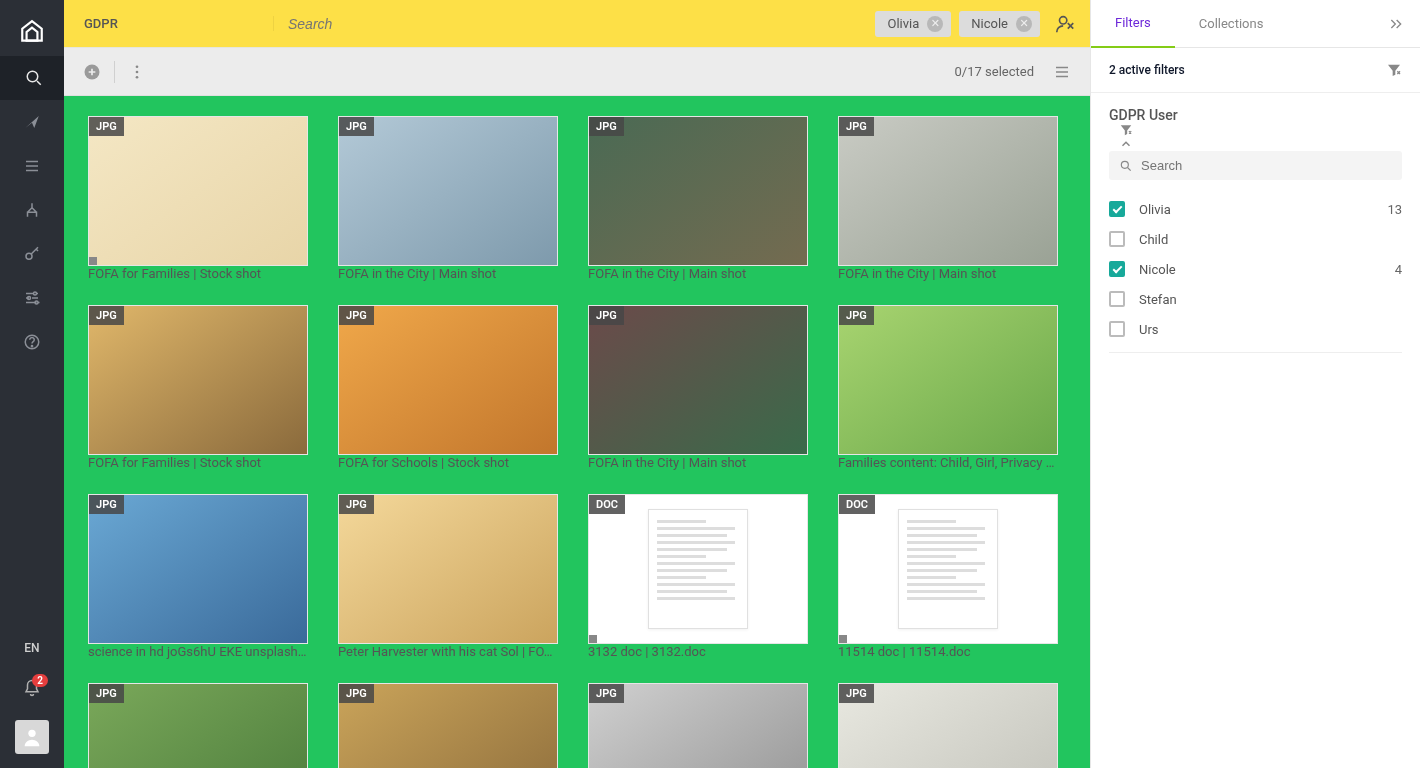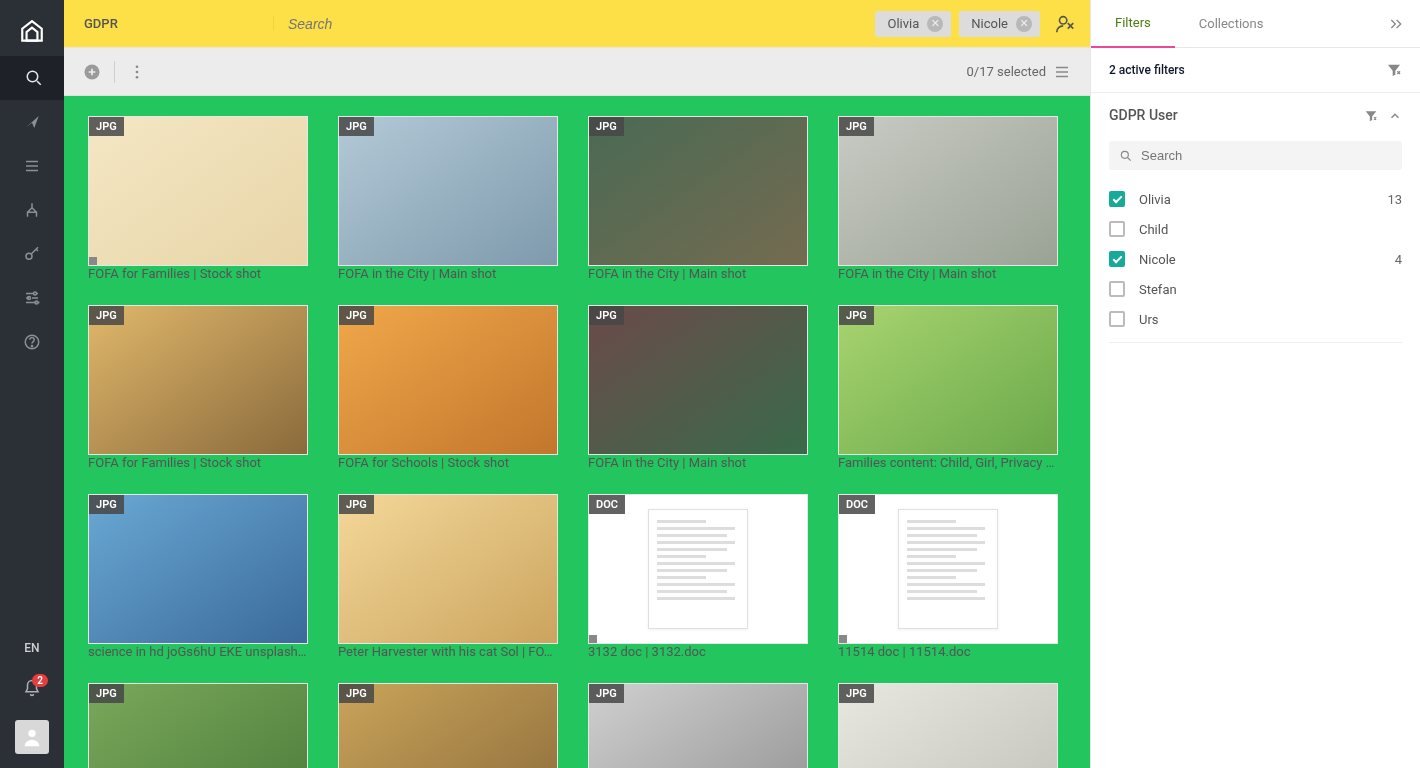--- a/index.html
+++ b/index.html
@@ -27,21 +27,21 @@
 .chiplist { display:flex; gap:8px; align-items:center; }
 .chip { background:#dcdcdc; border-radius:3px; padding:5px 8px 5px 12px; display:flex; align-items:center; gap:8px; font-size:13px; color:#555;}
 .chip-x { width:16px; height:16px; border-radius:50%; background:#b8b8b8; color:#efefef; display:flex; align-items:center; justify-content:center; font-size:11px; cursor:pointer;}
 .search-usericon { margin-left:10px; color:#666; padding:4px; }
 
 
 .toolbar { display:flex; align-items:center; height:48px; padding:0 14px; background:#ececec; border-bottom:1px solid #e0e0e0; }
 .tb-btn { width:28px; height:28px; display:flex; align-items:center; justify-content:center; color:#888; cursor:pointer;}
 .tb-sep { width:1px; height:22px; background:#d0d0d0; margin:0 8px;}
 .tb-spacer { flex:1; }
-.tb-text { color:#666; font-size:13px; margin-right:2px;}
+.tb-text { color:#666; font-size:13px; margin-right:14px;}
 
 
 .grid-wrap { flex:1; overflow-y:auto; padding:20px 14px 20px 24px; background:#22c55e; }
 .grid { display:grid; grid-template-columns: repeat(4, 220px); gap:24px 30px; }
 .card { width:220px; }
 .thumb { width:220px; height:150px; position:relative; background:#ddd; border:1px solid #e6e6e6;}
 .thumb-badge { position:absolute; top:0; left:0; background:rgba(70,70,70,0.85); color:#fff; font-size:11px; font-weight:600; padding:3px 7px; }
 .thumb-dot { position:absolute; bottom:0; left:0; width:8px; height:8px; background:#888; }
 .caption { font-size:13px; color:#555; white-space:nowrap; overflow:hidden; text-overflow:ellipsis; }
 
@@ -63,30 +63,30 @@
 .t14 { background: linear-gradient(145deg,#d0d0d0,#909090); }
 .t15 { background: linear-gradient(145deg,#e8e8e0,#c0c0b8); }
 .doc-inner { width:100px; height:120px; background:#fff; border:1px solid #e0e0e0; box-shadow:0 1px 3px rgba(0,0,0,0.06); padding:10px 8px; }
 .doc-line { height:3px; background:#ddd; margin-bottom:4px; }
 .doc-line.s { width:60%; } .doc-line.m { width:85%; } .doc-line.l { width:95%; }
 
 
 .right { width:330px; border-left:1px solid #e6e6e6; background:#fff; display:flex; flex-direction:column; }
 .right-tabs { display:flex; align-items:center; height:48px; border-bottom:1px solid #e6e6e6; padding:0 4px 0 0; }
 .rtab { padding:0 24px; height:48px; display:flex; align-items:center; color:#888; cursor:pointer; font-size:13px;}
-.rtab.active { color:#4d7c0f; border-bottom:2px solid #ec4899; }
+.rtab.active { color:#6d28d9; border-bottom:2px solid #84cc16; }
 .rtab-spacer { flex:1; }
 .rtab-icon { width:40px; display:flex; align-items:center; justify-content:center; color:#888; cursor:pointer;}
 
 .filter-header { display:flex; align-items:center; padding:14px 18px; border-bottom:1px solid #eee;}
 .filter-header-title { flex:1; color:#0f172a; font-size:12px; font-weight:500;}
 .filter-header .ic { color:#888; margin-left:10px; cursor:pointer;}
 
 .filter-section { padding:14px 18px 10px; }
-.fsec-head { display:flex; align-items:flex-end; margin-bottom:18px;}
+.fsec-head { display:flex; align-items:flex-start; margin-bottom:0;flex-direction:column;}
 .fsec-title { flex:1; color:#555; font-weight:500; font-size:14px;}
 .fsec-ic { color:#888; margin-left:10px; cursor:pointer;}
 
 .fsearch { display:flex; align-items:center; background:#f4f4f4; border-radius:3px; padding:7px 10px; margin-bottom:14px;}
 .fsearch input { flex:1; border:none; background:transparent; outline:none; font-size:13px; color:#666; margin-left:8px;}
 
 .frow { display:flex; align-items:center; padding:7px 0; cursor:pointer;}
 .fcheck { width:16px; height:16px; border:2px solid #bbb; border-radius:2px; margin-right:14px; display:flex; align-items:center; justify-content:center; flex-shrink:0; position:relative; }
 .fcheck.on { background:#17a99a; border-color:#17a99a; }
 .fcheck.on::after { content:""; width:3px; height:7px; border:solid #fff; border-width:0 2px 2px 0; transform:rotate(45deg); position:absolute; top:1px; }

